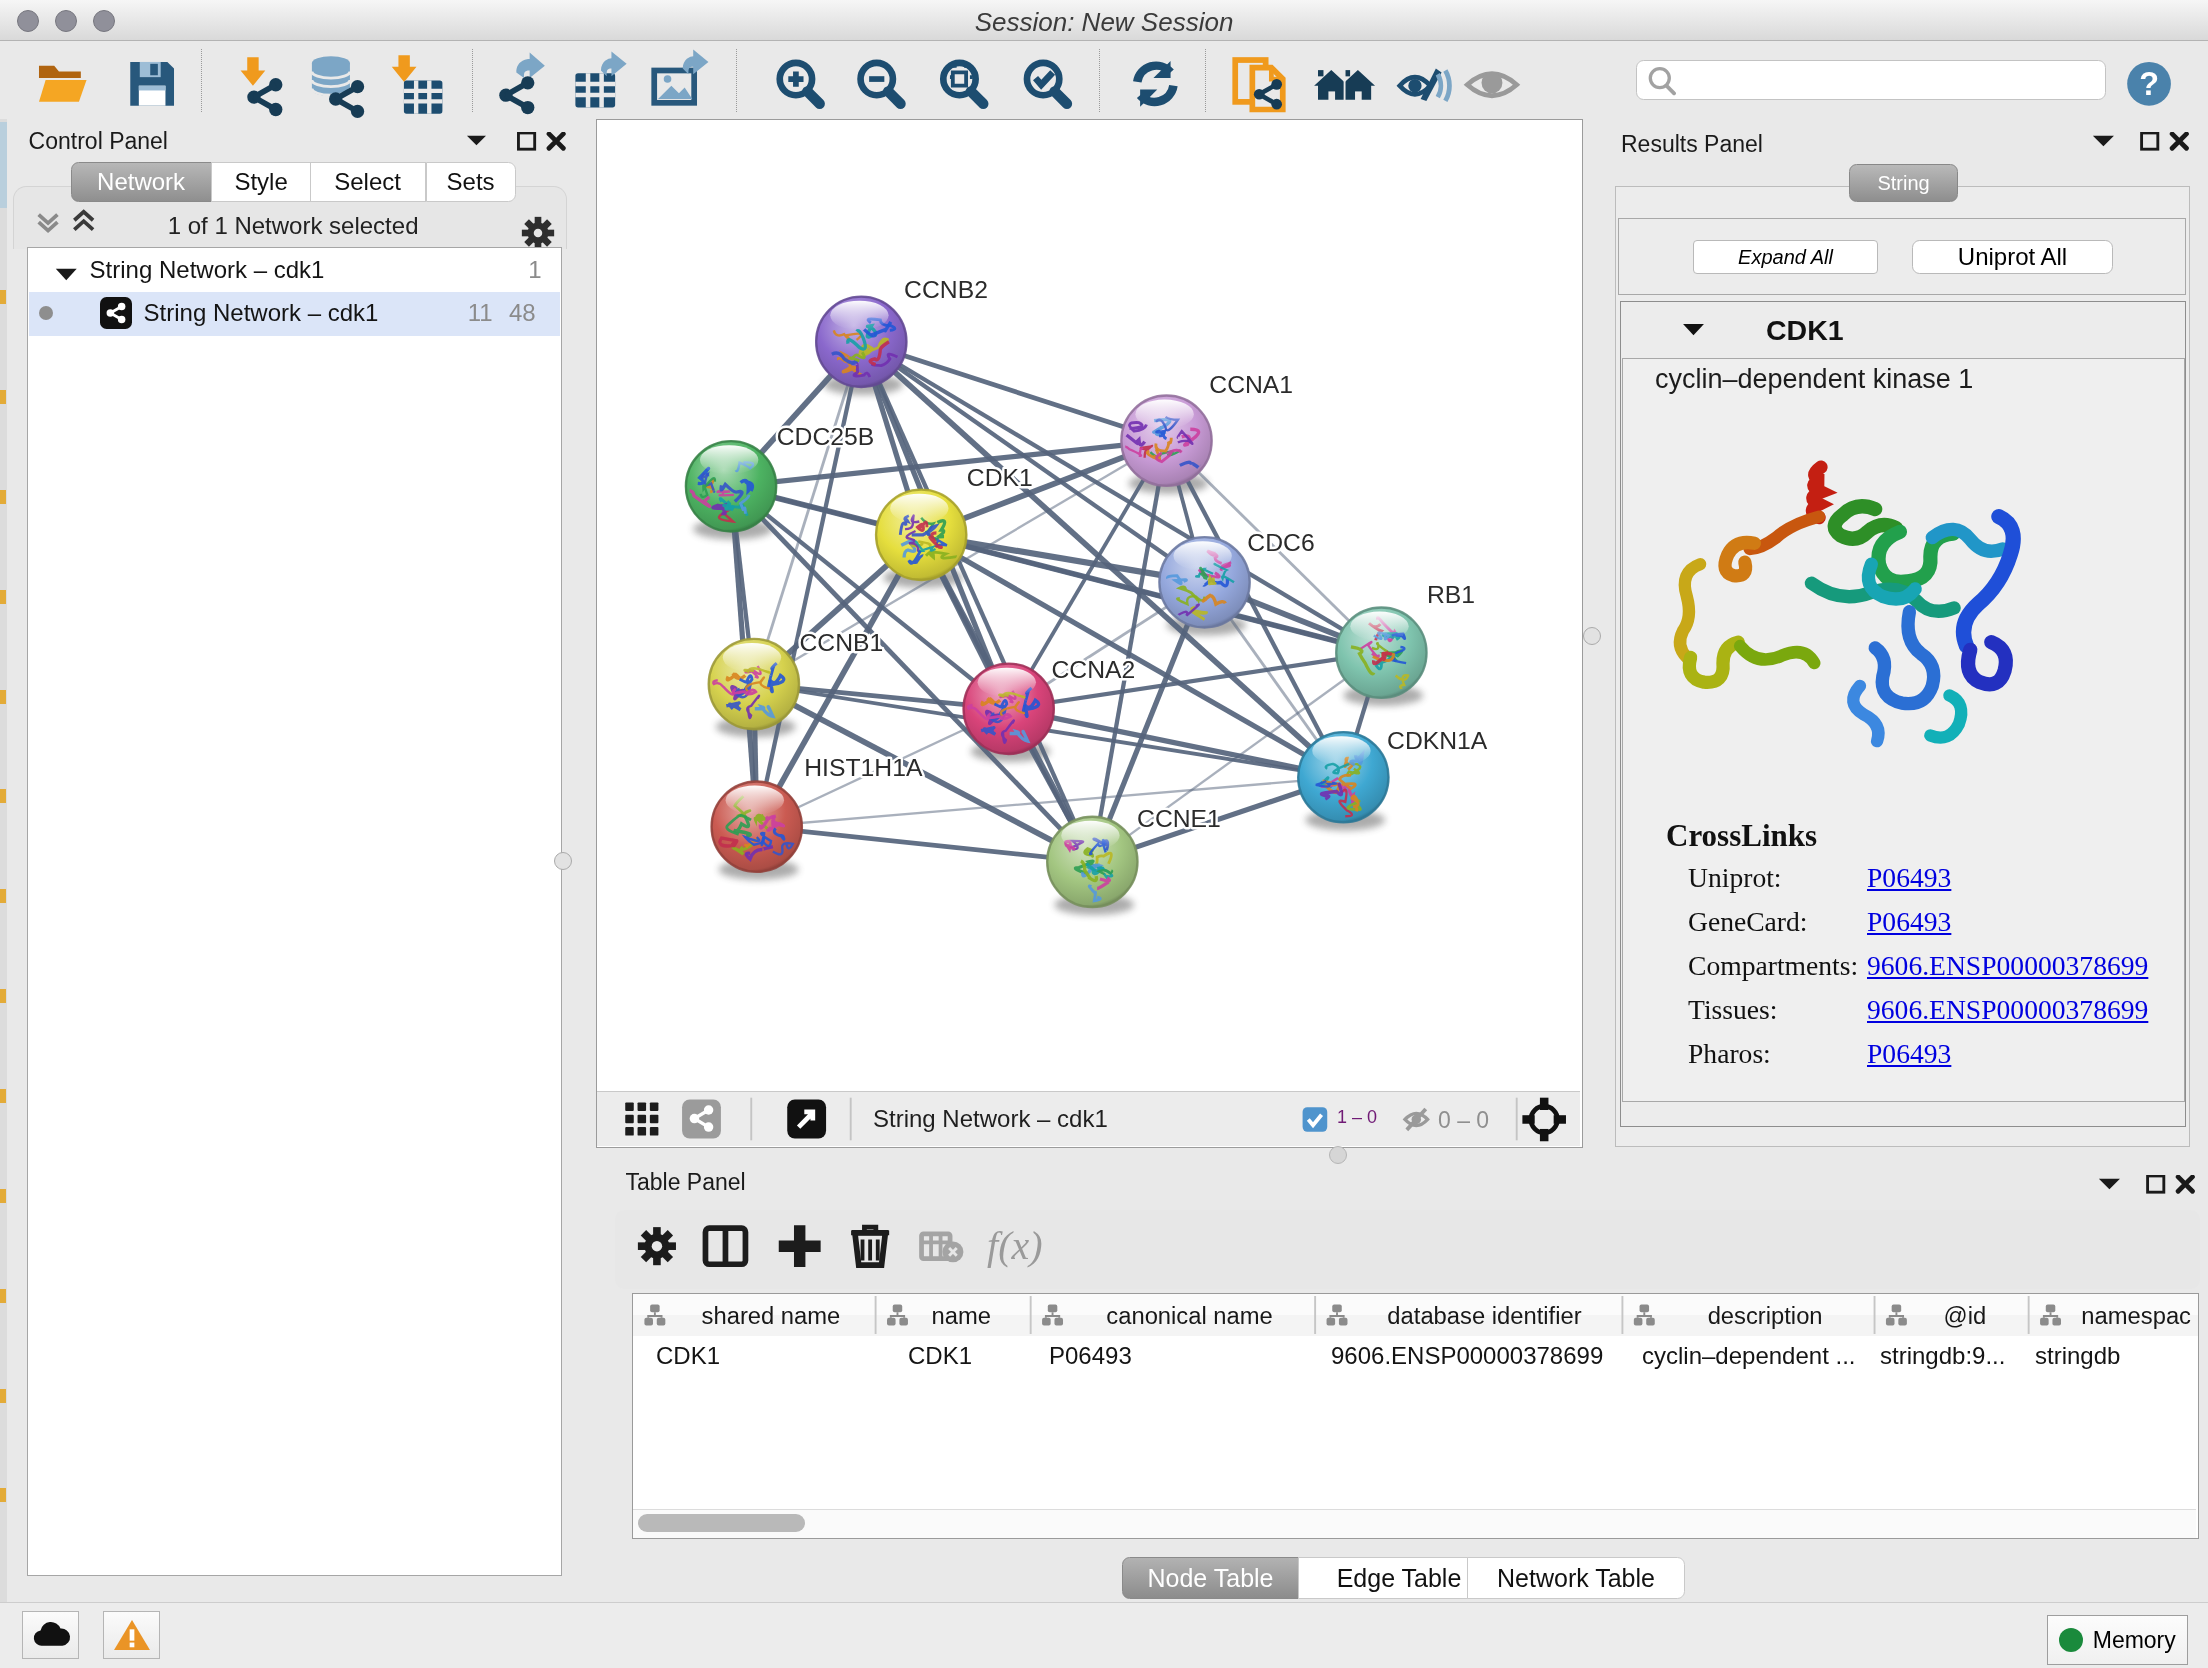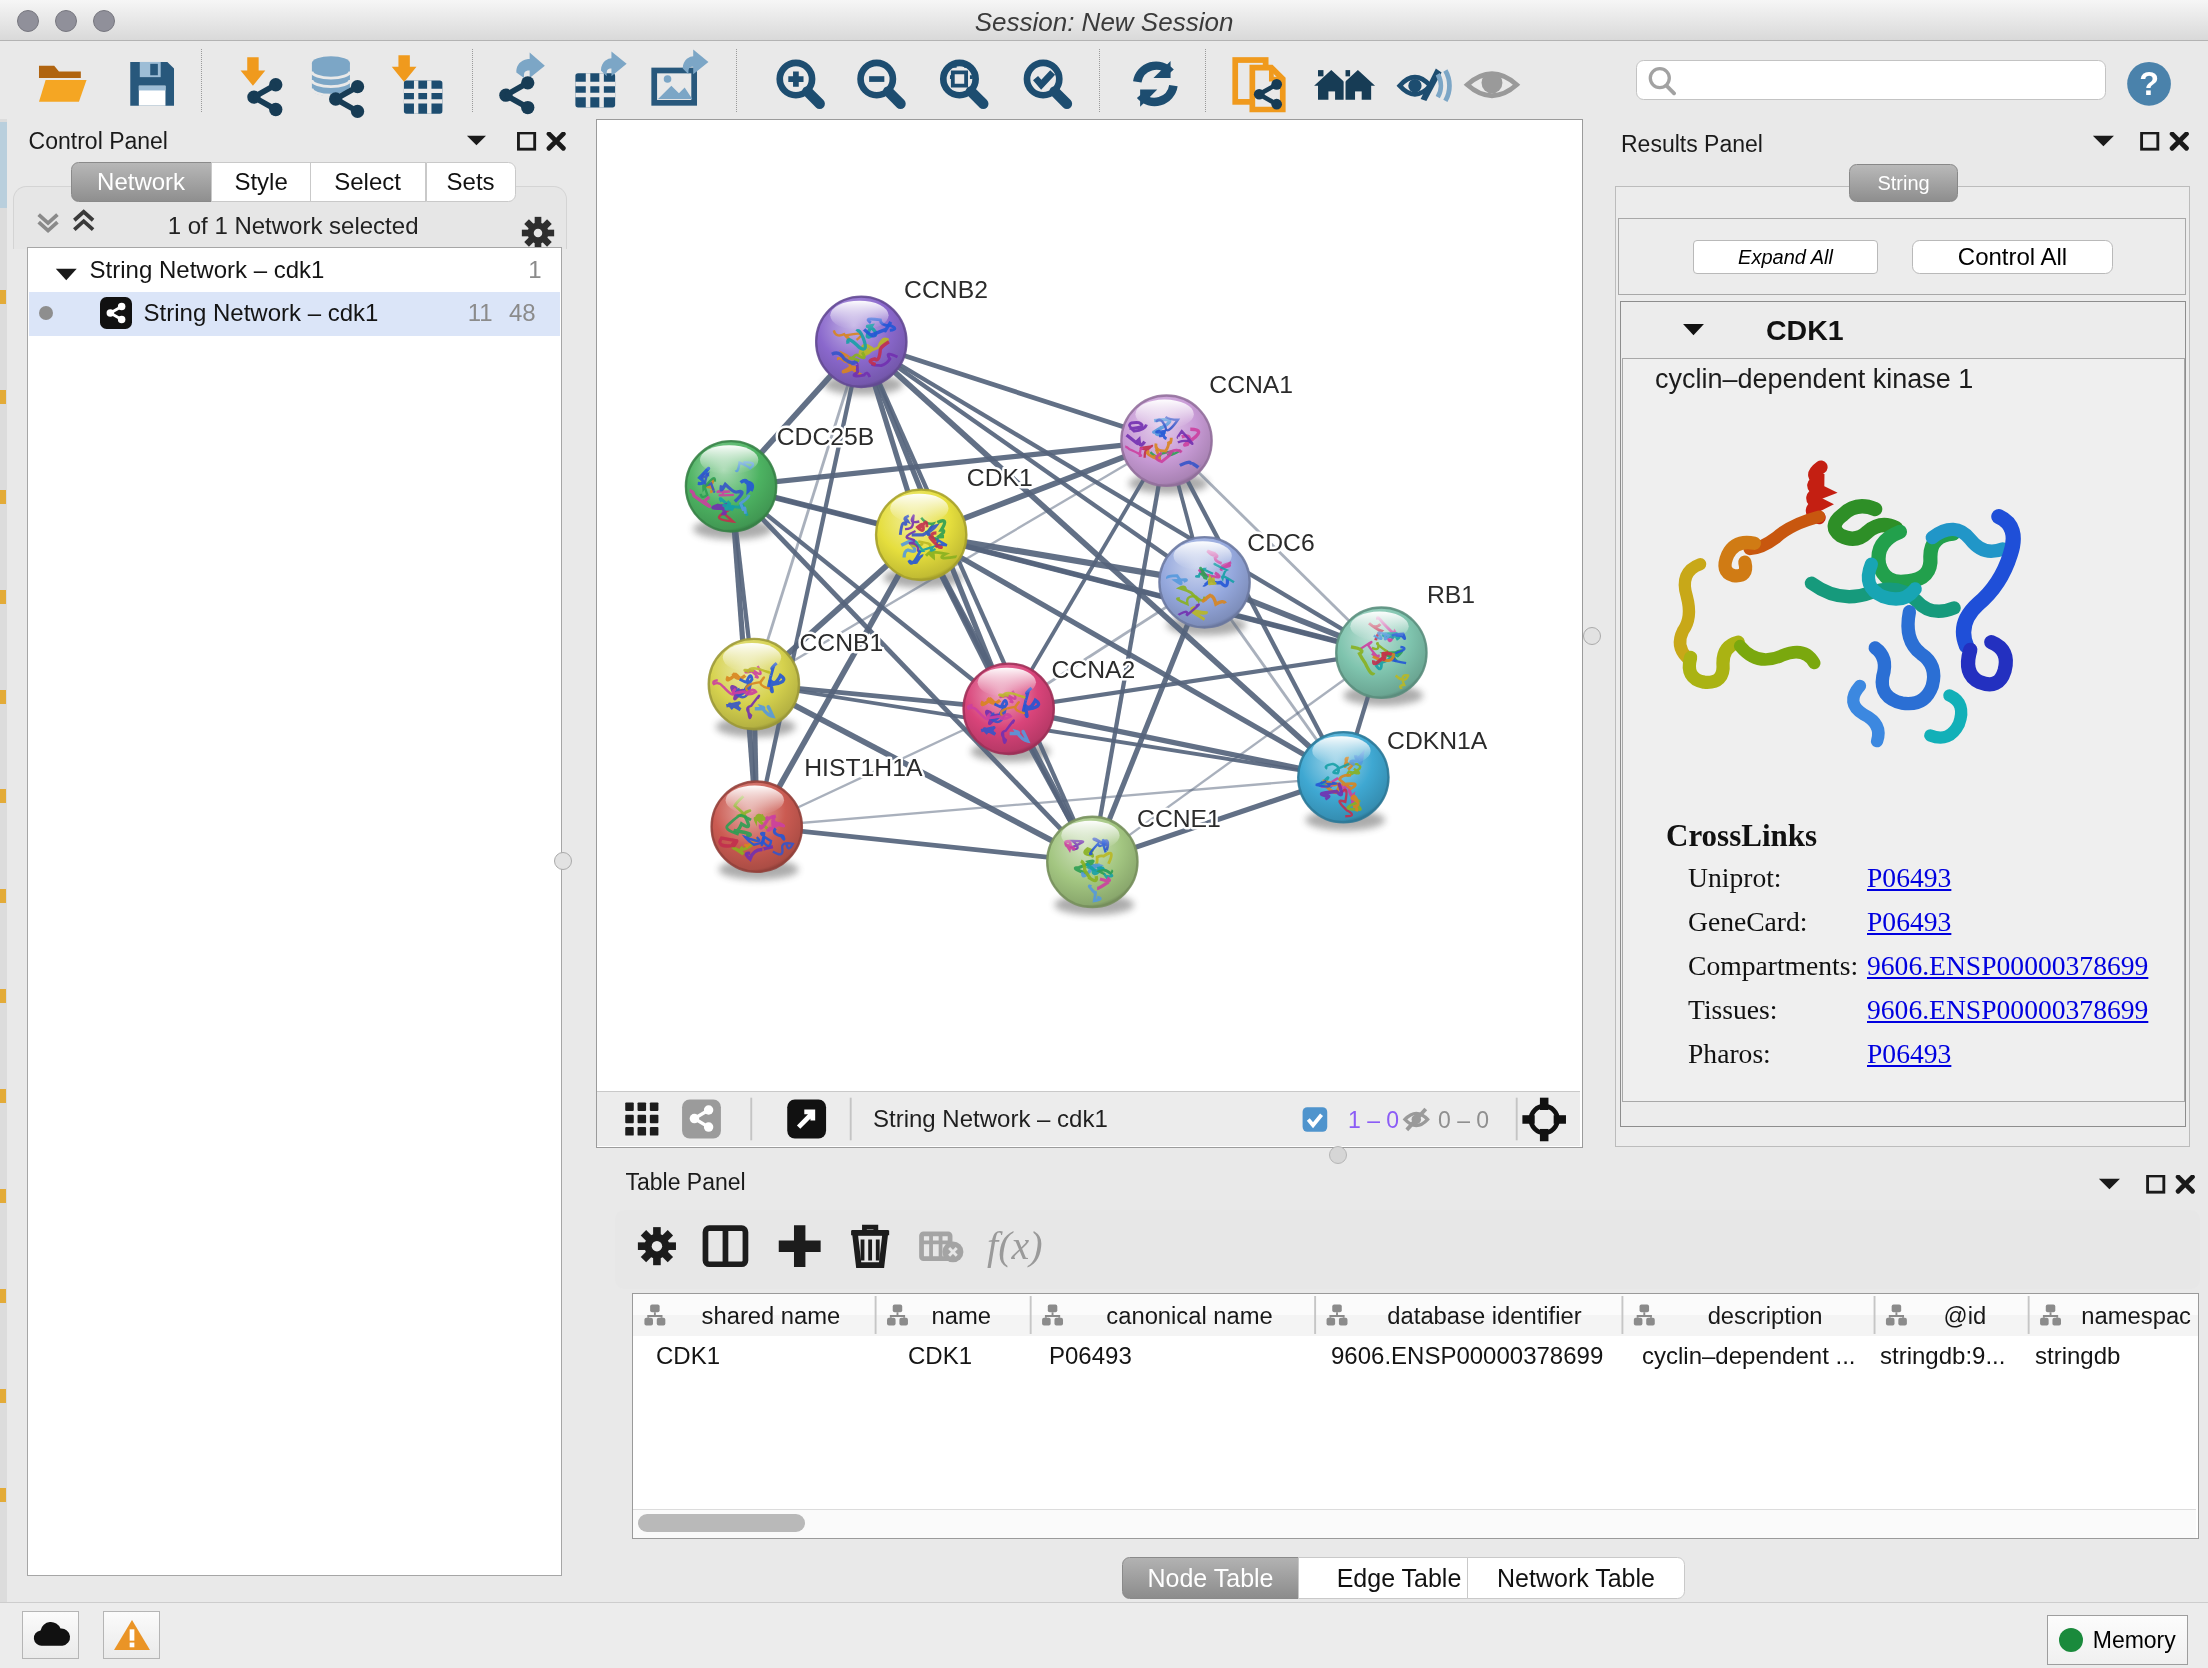--- a/index.html
+++ b/index.html
@@ -671,40 +671,40 @@
         <g transform="translate(998,29)">
           <circle r="14" fill="none" stroke="#111" stroke-width="5"></circle>
           <rect x="-4.5" y="-23" width="9" height="13" fill="#111"></rect>
             <rect x="-4.5" y="10" width="9" height="13" fill="#111"></rect>
           <rect x="-23" y="-4.5" width="13" height="9" fill="#111"></rect>
             <rect x="10" y="-4.5" width="13" height="9" fill="#111"></rect>
         </g>
       </g>
     </svg>
     <div class="abs" style="left:276px;top:13.3px;font-size:24px;color:#1f1f1f;">String Network – cdk1</div>
-    <div class="abs" style="left:740px;top:15px;font-size:23px;color:#8b5cf6;margin-left:11px;">1 – 0</div>
+    <div class="abs" style="left:740px;top:15px;font-size:18px;color:#701a75;">1 – 0</div>
     <div class="abs" style="left:841px;top:15px;font-size:23px;color:#8f8f8f;">0 – 0</div>
   </div>
 </div>
 
 <div id="rpanel" class="abs">
   <div class="abs ptitle" style="left:15px;top:12.4px;">Results Panel</div>
   <svg class="abs" style="left:485px;top:13.3px;" width="105" height="21" viewBox="0 0 110 22">
     <path d="M2 4 L24 4 L13 15 Z" fill="#1a1a1a"></path>
     <rect x="53" y="1" width="17" height="17" fill="none" stroke="#1a1a1a" stroke-width="3"></rect>
     <path d="M85 2 L100 17 M100 2 L85 17" stroke="#1a1a1a" stroke-width="5" stroke-linecap="round"></path>
   </svg>
 
   <div class="abs" style="left:8.6px;top:67px;width:573px;height:959px;background:#ececec;border:1px solid #bcbcbc;"></div>
 
   <div class="abs" style="left:243px;top:45px;width:107px;height:36px;background:linear-gradient(#b9b9b9,#8e8e8e);border:1px solid #888;border-radius:7.6px;color:#fff;font-size:20px;display:flex;align-items:center;justify-content:center;">String</div>
 
   <div class="abs" style="left:12.4px;top:99px;width:566px;height:75px;background:#ececec;border:1px solid #a8a8a8;"></div>
   <div class="abs" style="left:87px;top:121px;width:183px;height:32px;background:#fff;border:1px solid #b9b9b9;border-radius:4px;font-size:20px;display:flex;align-items:center;justify-content:center;font-style:italic;">Expand All</div>
-  <div class="abs" style="left:306px;top:121px;width:199px;height:32px;background:#fff;border:1px solid #b9b9b9;border-radius:7.6px;font-size:24px;display:flex;align-items:center;justify-content:center;">Control All</div>
+  <div class="abs" style="left:306px;top:121px;width:199px;height:32px;background:#fff;border:1px solid #b9b9b9;border-radius:7.6px;font-size:24px;display:flex;align-items:center;justify-content:center;">Uniprot All</div>
 
   <div class="abs" style="left:14.3px;top:182px;width:564px;height:824px;background:#ececec;border:1px solid #8d8d8d;"></div>
   <svg class="abs" style="left:76px;top:204px;" width="23" height="13.3" viewBox="0 0 24 14">
       <path d="M1 1 L23 1 L12 13 Z" fill="#111"></path>
     </svg>
   <div class="abs" style="left:160px;top:195px;font-size:28.5px;font-weight:bold;color:#111;">CDK1</div>
 
   <div class="abs" style="left:16px;top:239px;width:561px;height:742px;background:#efefef;border:1px solid #a8a8a8;"></div>
   <div class="abs" style="left:49px;top:245px;font-size:27px;color:#1c1c1c;">cyclin–dependent kinase 1</div>
 

